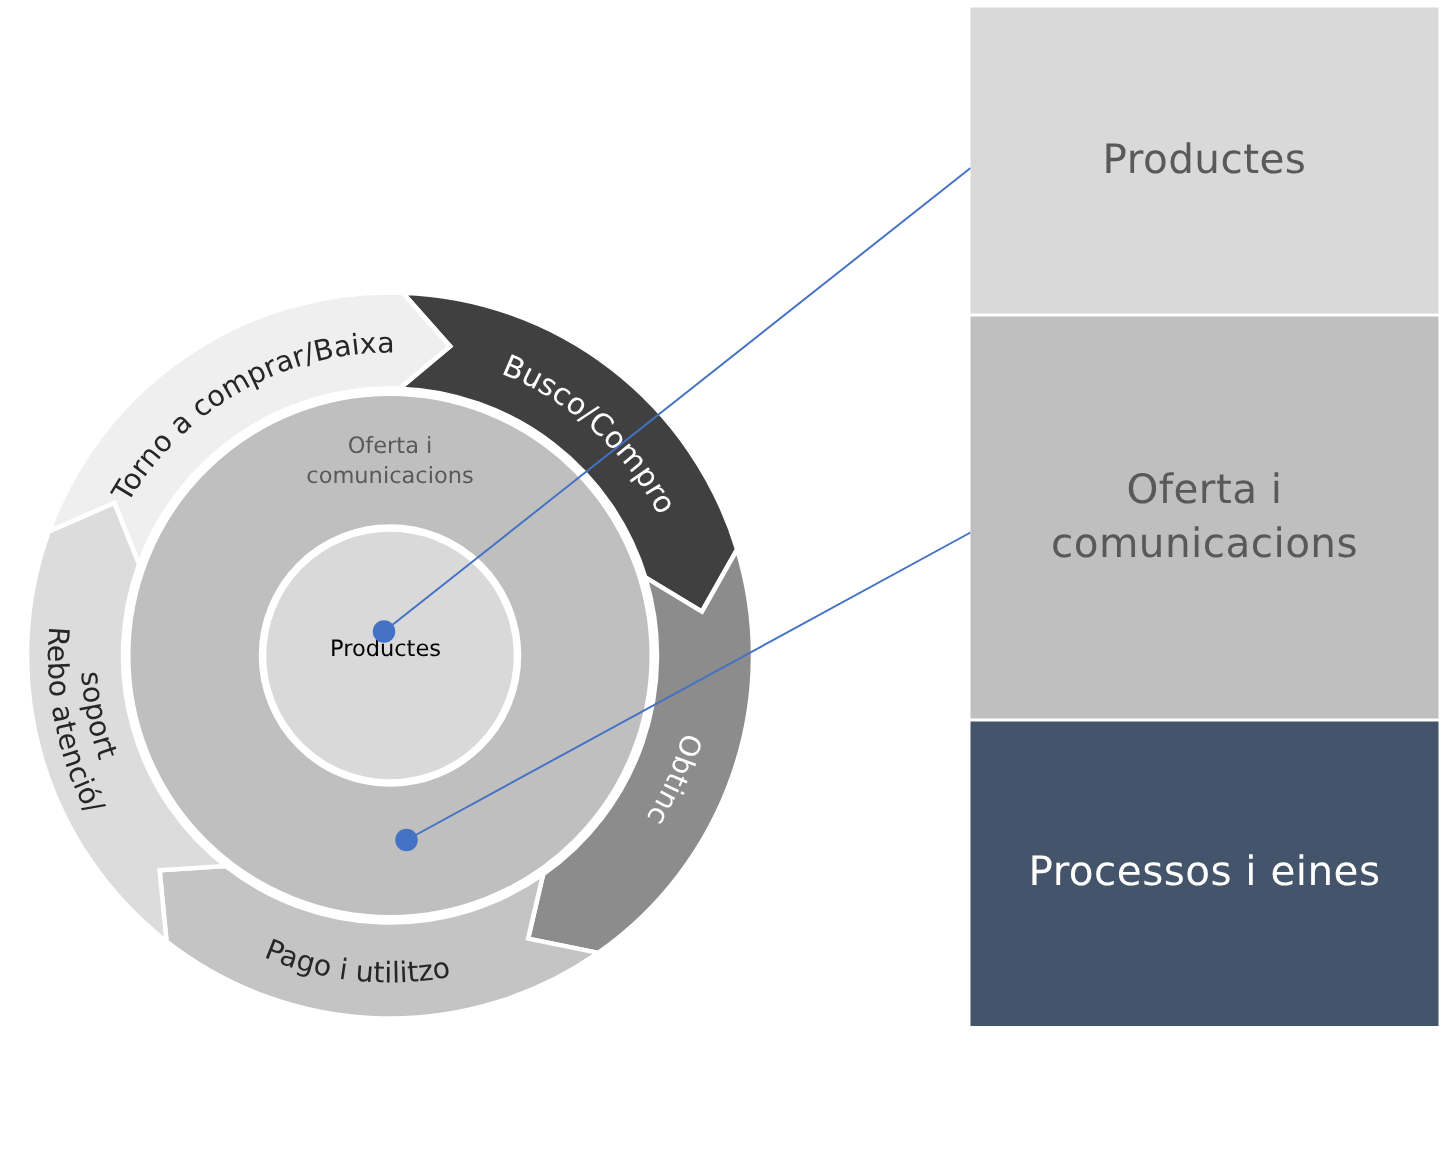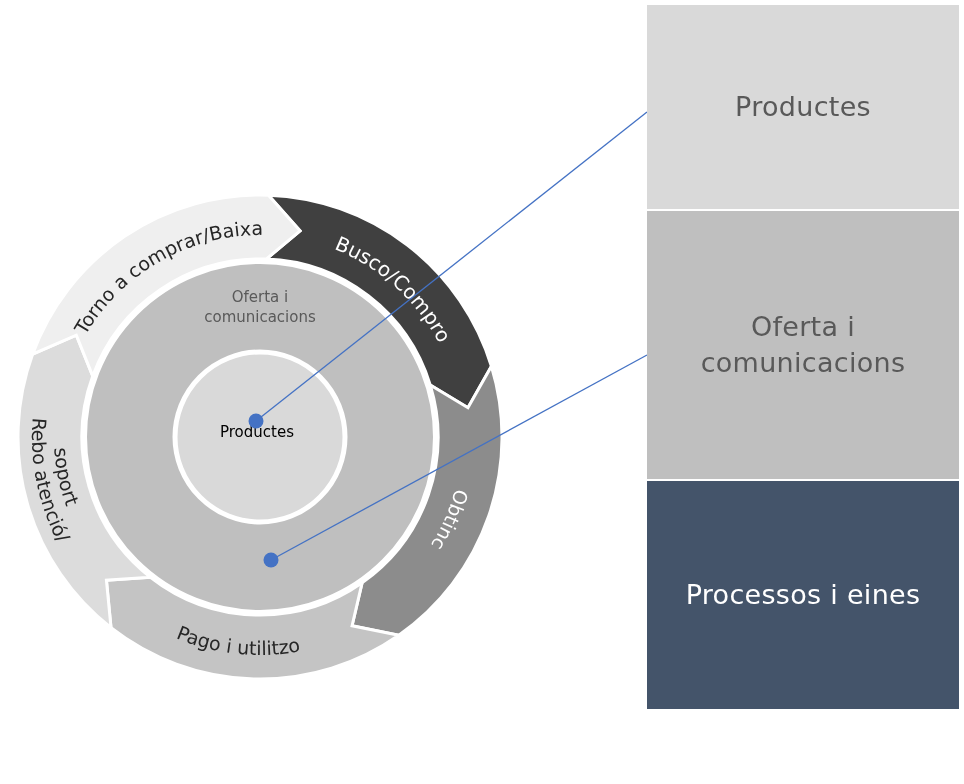--- a/index.html
+++ b/index.html
@@ -4,21 +4,21 @@
 <style>
   html, body { margin: 0; padding: 0; background: #ffffff; }
   body { width: 964px; height: 784px; position: relative; overflow: hidden;
          font-family: "DejaVu Sans", "Liberation Sans", sans-serif; }
   #wheel { position: absolute; left: 0; top: 0; width: 964px; height: 784px; }
   .box { position: absolute; left: 647px; width: 312px; display: flex;
          align-items: center; justify-content: center; text-align: center;
          font-size: 27px; line-height: 1.35; letter-spacing: 0.3px; }
   #box-0 { top: 5px; height: 204px; }
   #box-1 { top: 211px; height: 268px; }
-  #box-2 { top: 481px; height: 228px; }
+  #box-2 { top: 481px; height: 203px; }
   .box span { white-space: pre-line; }
 </style>
 </head>
 <body>
 
 <svg id="wheel" xmlns="http://www.w3.org/2000/svg" viewBox="0 0 964 784">
   <defs>
       <path id="arc-0-0" fill="none" d="M289.0727338897266,237.10308620647203 A202,202 0 0 1 455.7629293877252,387.1916123776677"></path>
       <path id="arc-1-0" fill="none" d="M458.4877849018103,399.4953436921134 A202,202 0 0 1 367.93917457674496,607.7428903108149"></path>
       <path id="arc-2-0" fill="none" d="M117.91467556992029,602.3352974461261 A218,218 0 0 0 364.6052779468856,628.2635245561861"></path>

